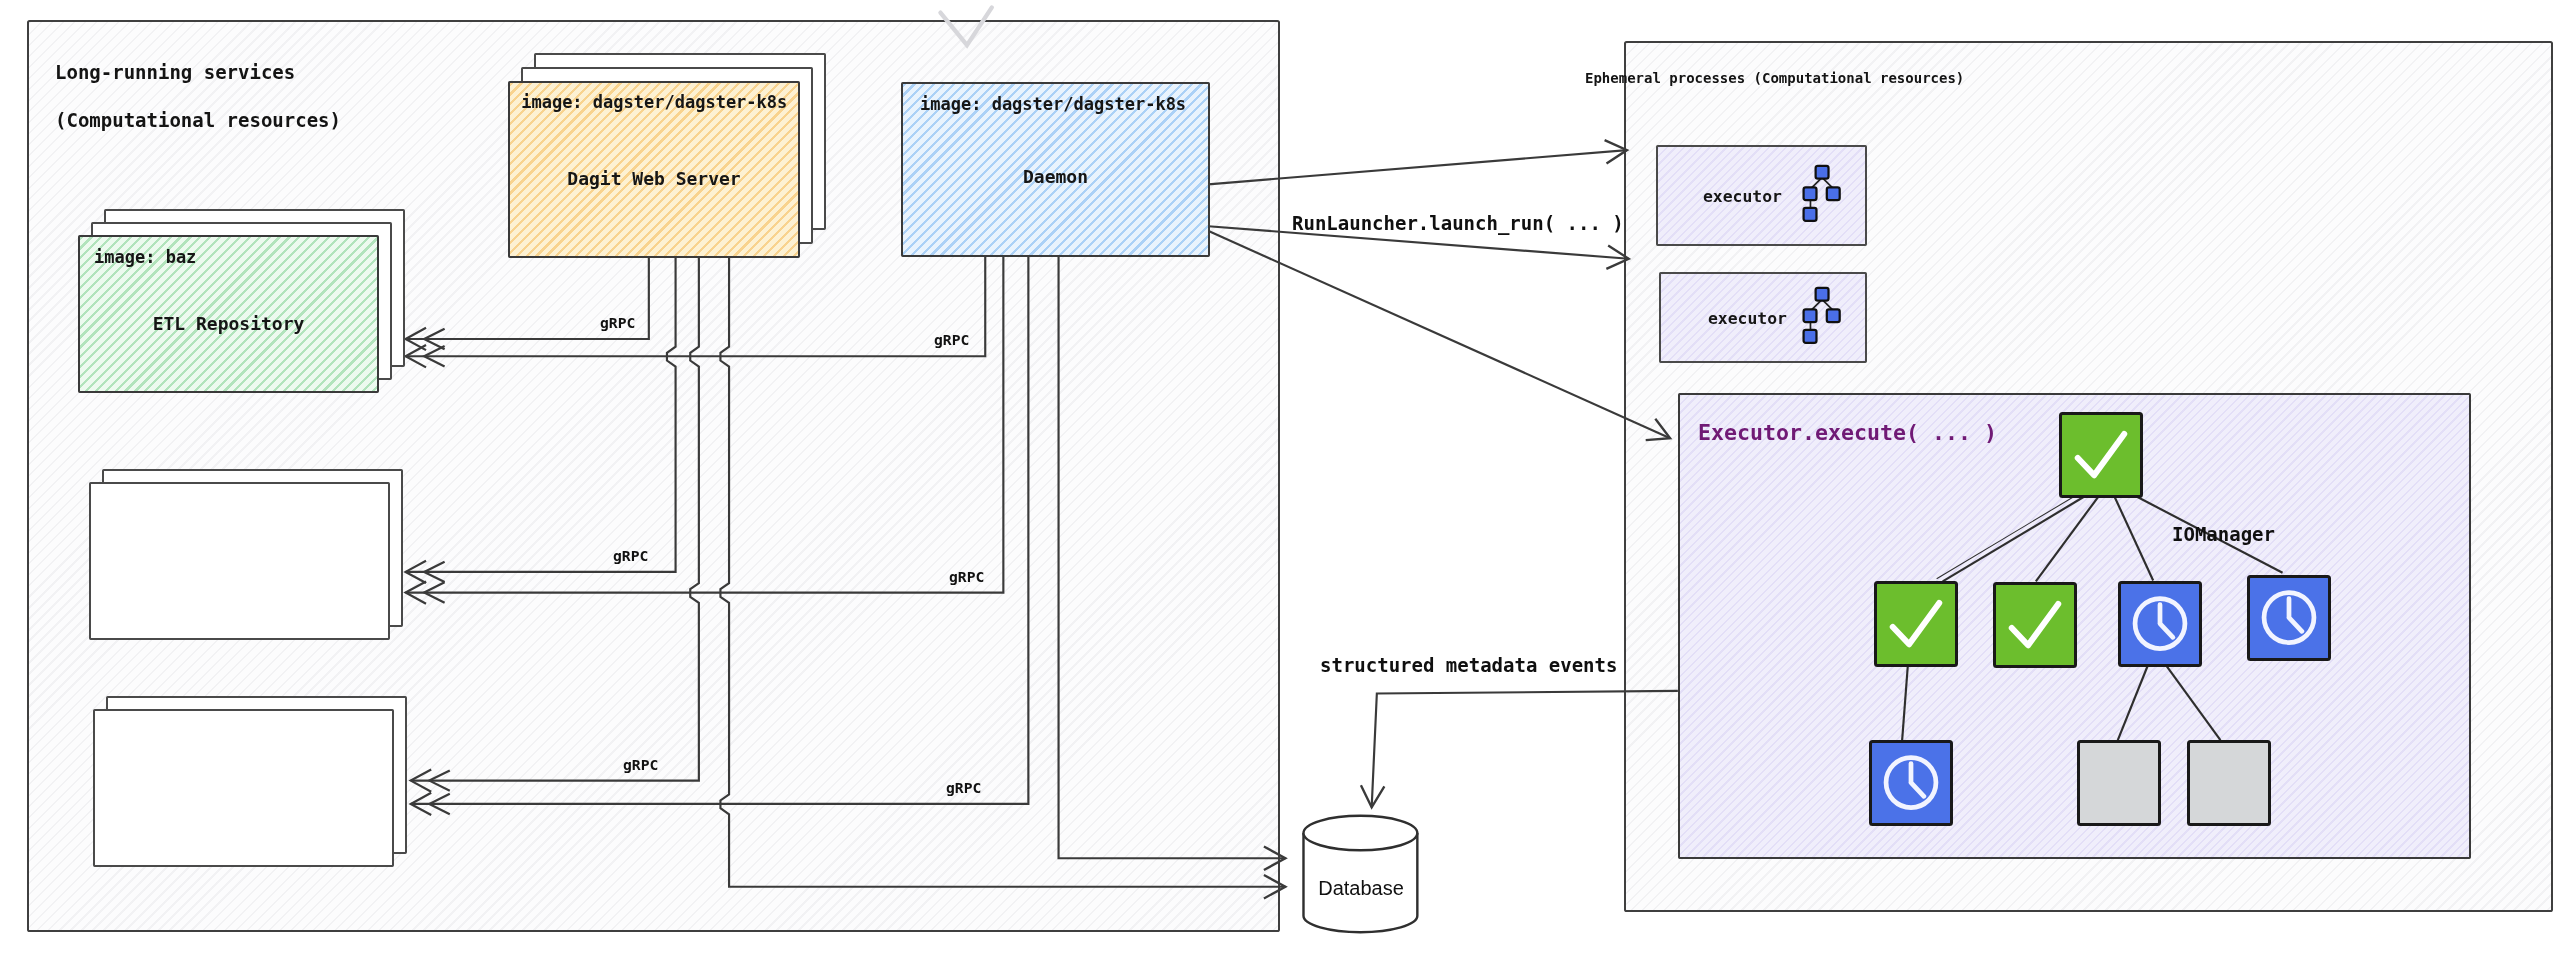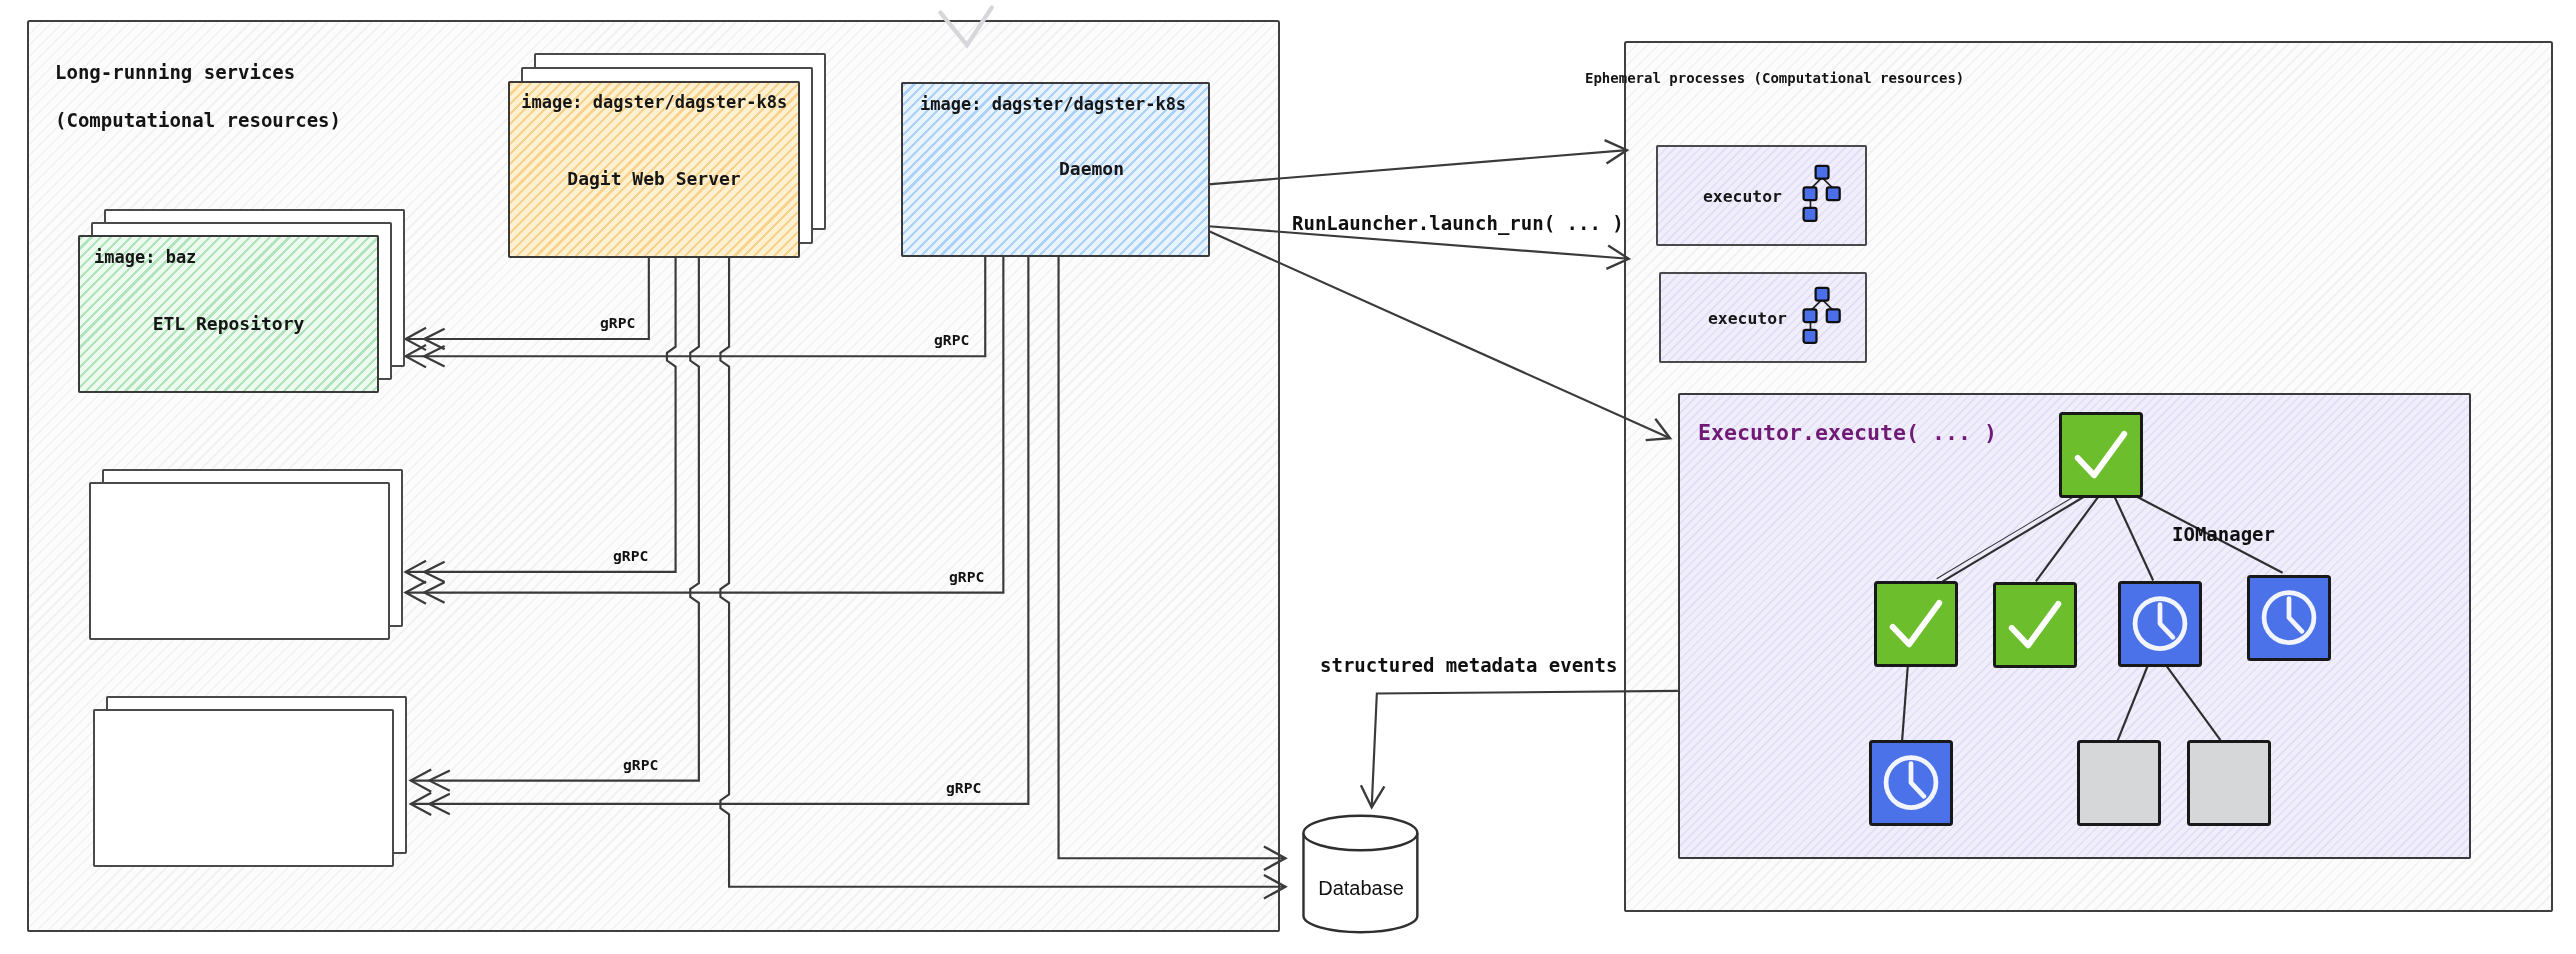--- a/index.html
+++ b/index.html
@@ -87,21 +87,21 @@
 
   <div class="stack-page" style="left:534px;top:53px;width:288px;height:173px;"></div>
   <div class="stack-page" style="left:521px;top:67px;width:288px;height:173px;"></div>
   <div class="node-box fill-yellow" style="left:508px;top:81px;width:288px;height:173px;">
     <div class="img-label" style="top:8.6px;left:11.2px;">image: dagster/dagster-k8s</div>
     <div class="box-title" style="top:85px;">Dagit Web Server</div>
   </div>
 
   <div class="node-box fill-blue" style="left:901px;top:82px;width:305px;height:171px;">
     <div class="img-label" style="top:10.4px;left:17px;">image: dagster/dagster-k8s</div>
-    <div class="box-title" style="top:74px;margin-left:36px;">Daemon</div>
+    <div class="box-title" style="top:82px;">Daemon</div>
   </div>
 
   <div class="stack-page" style="left:104px;top:209px;width:297px;height:154px;"></div>
   <div class="stack-page" style="left:91px;top:222px;width:297px;height:154px;"></div>
   <div class="node-box fill-green" style="left:78px;top:235px;width:297px;height:154px;">
     <div class="img-label">image: baz</div>
     <div class="box-title" style="top:76px;">ETL Repository</div>
   </div>
 
   <div class="stack-page" style="left:102px;top:469px;width:297px;height:154px;"></div>

